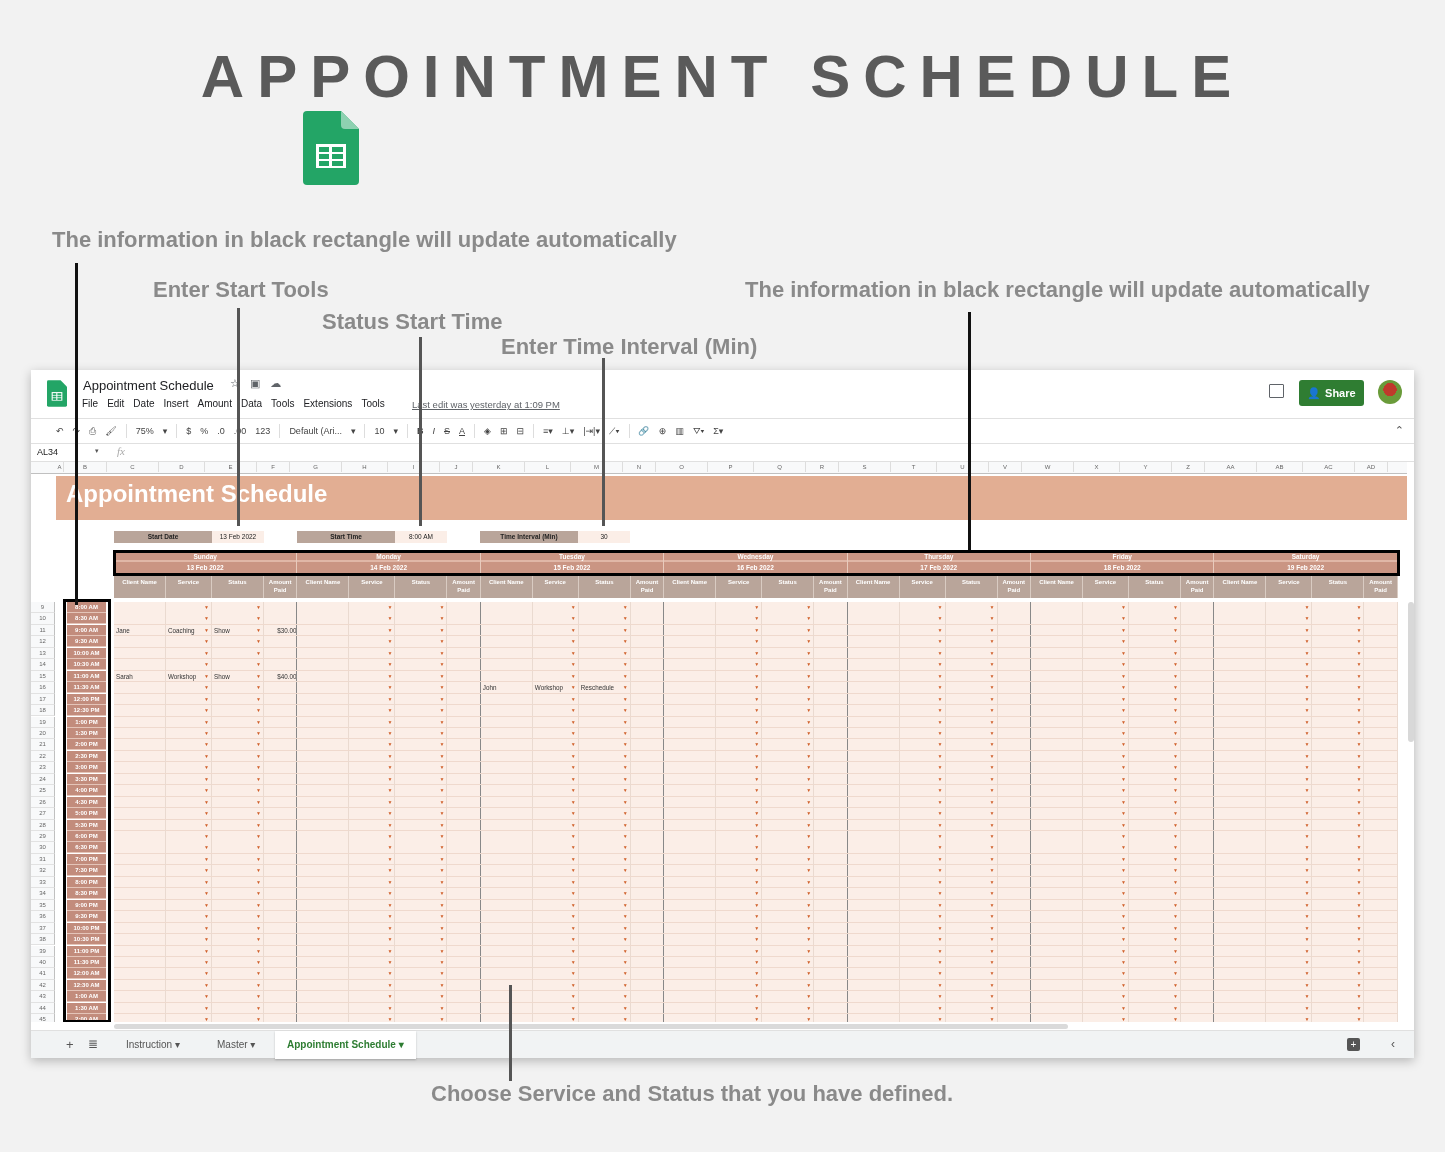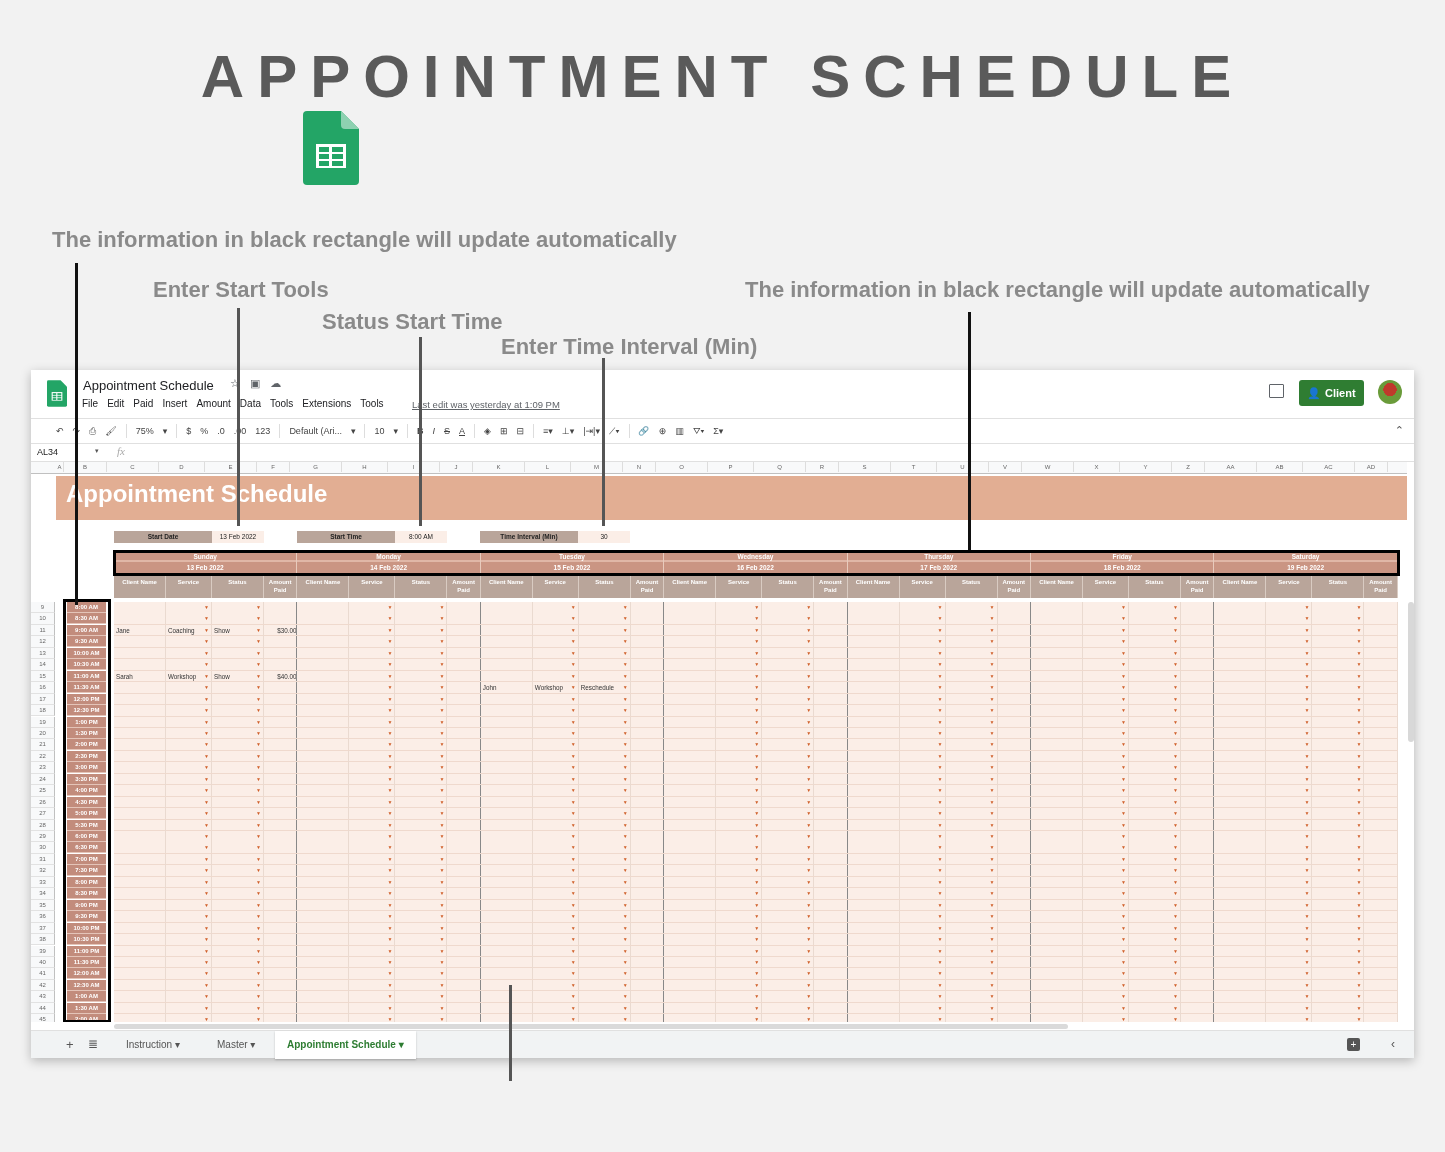--- a/index.html
+++ b/index.html
@@ -72,20 +72,21 @@
       </g>
   </svg>
 </div>
 
 <div class="anno" style="left:52px;top:227px">The information in black rectangle will update automatically</div>
 <div class="anno" style="left:153px;top:277px">Enter Start Tools</div>
 <div class="anno" style="left:322px;top:309px">Status Start Time</div>
 <div class="anno" style="left:501px;top:334px">Enter Time Interval (Min)</div>
 <div class="anno" style="left:745px;top:277px">The information in black rectangle will update automatically</div>
 <div class="anno" style="left:431px;top:1081px;line-height:25px">
+  <div>Choose Service and Status that you have defined.</div>
 </div>
 
 <div class="win">
   <div class="titlebar">
     <svg class="doc-logo" viewBox="0 0 56 74">
         <path d="M4 0h34l18 18v52a4 4 0 0 1-4 4H4a4 4 0 0 1-4-4V4a4 4 0 0 1 4-4z" fill="#23a566"></path>
         <rect x="13" y="33" width="30" height="24" fill="#fff"></rect>
         <g fill="#23a566">
           <rect x="16" y="36" width="10" height="5"></rect>
           <rect x="29" y="36" width="11" height="5"></rect>
@@ -97,33 +98,33 @@
       </svg>
     <div class="doc-title">Appointment Schedule</div>
     <div class="title-icons">
       <span>☆</span>
       <span>▣</span>
       <span>☁</span>
     </div>
     <div class="menus">
       <span>File</span>
       <span>Edit</span>
-      <span>Paid</span>
+      <span>Date</span>
       <span>Insert</span>
       <span>Amount</span>
       <span>Data</span>
       <span>Tools</span>
       <span>Extensions</span>
       <span>Tools</span>
     </div>
     <div class="last-edit">Last edit was yesterday at 1:09 PM</div>
     <div class="comment-ico"></div>
     <div class="share-btn">
       <span>👤</span>
-      <span>Client</span>
+      <span>Share</span>
     </div>
     <div class="avatar"></div>
   </div>
 
   <div class="toolbar">
     <span>↶</span>
     <span>↷</span>
     <span>⎙</span>
     <span>🖌</span>
     <span class="sep"></span>

